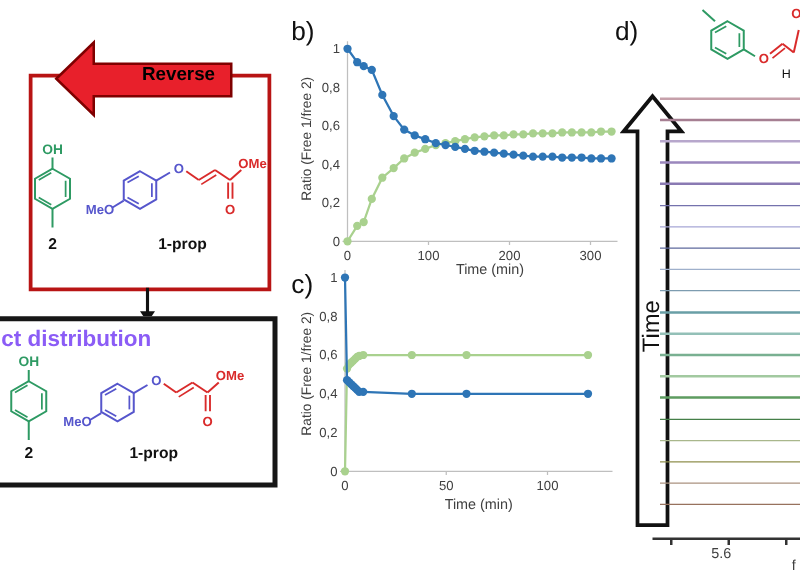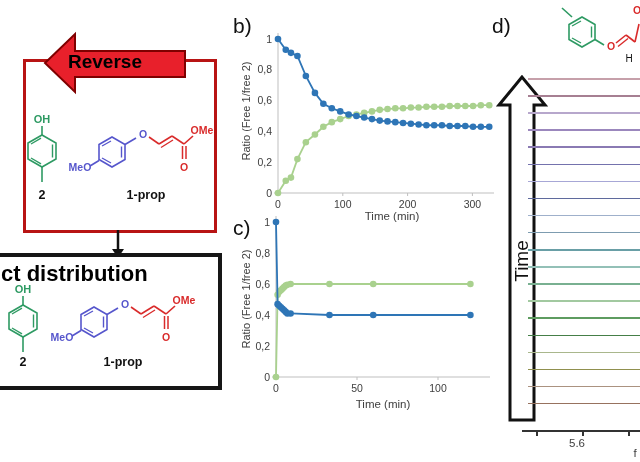--- a/index.html
+++ b/index.html
@@ -5,38 +5,38 @@
   html,body{margin:0;padding:0;background:#fff;}
   #fig{position:relative;width:640px;height:462px;overflow:hidden;background:#fff;
        font-family:"Liberation Sans",sans-serif;color:#111;}
   .abs{position:absolute;}
   .panel-label{font-size:21px;color:#111;}
   .vlabel{position:absolute;width:170px;text-align:center;font-size:11px;color:#404040;
           transform:rotate(-90deg);white-space:nowrap;}
   .xlabel{position:absolute;width:120px;text-align:center;font-size:11.5px;color:#404040;}
   .redbox{position:absolute;border:3.5px solid #b81414;background:#fff;}
   .blackbox{position:absolute;border:4px solid #161616;background:#fff;}
-  .boxtitle{position:absolute;font-weight:bold;font-size:22px;color:#000000;}
+  .boxtitle{position:absolute;font-weight:bold;font-size:18px;color:#8b5cf6;}
   .cmpd-label{position:absolute;font-weight:bold;font-size:12.5px;color:#111;text-align:center;}
   .nmr-line{position:absolute;left:0;height:1.6px;width:112px;}
   .axis-div{position:absolute;background:#333;}
   .ticktext{position:absolute;font-size:11px;color:#404040;text-align:center;}
   svg text{font-family:"Liberation Sans",sans-serif;}
 </style>
 </head>
 <body>
 
 <div id="fig">
 
   <div class="redbox" style="left:23px;top:59px;width:188px;height:168px;"></div>
 
   <svg class="abs" style="left:42px;top:30px;" width="148" height="66">
     <polygon points="3,33 33,4 33,21 143,21 143,47 33,47 33,62" fill="#e8202b" stroke="#7f0000" stroke-width="2"></polygon>
   </svg>
-  <div class="abs" style="left:68px;top:51px;width:120px;text-align:left;font-weight:bold;font-size:19px;color:#000;">Reverse</div>
+  <div class="abs" style="left:52px;top:51px;width:120px;text-align:right;font-weight:bold;font-size:15px;color:#000;">Reverse</div>
 
   <svg class="abs" style="left:20px;top:112px;" width="46" height="74">
     <text x="22" y="11" text-anchor="middle" font-size="11" font-weight="600" fill="#2E9A63">OH</text>
     <line x1="22" y1="14" x2="22" y2="23" stroke="#2E9A63" stroke-width="1.6"></line>
     <polygon points="22,23 36,31 36,47 22,55 8,47 8,31" fill="none" stroke="#2E9A63" stroke-width="1.6"></polygon>
     <line x1="32.5" y1="32.5" x2="32.5" y2="45.5" stroke="#2E9A63" stroke-width="1.4"></line>
     <line x1="11" y1="32" x2="21" y2="26.2" stroke="#2E9A63" stroke-width="1.4"></line>
     <line x1="11" y1="46" x2="21" y2="51.8" stroke="#2E9A63" stroke-width="1.4"></line>
     <line x1="22" y1="55" x2="22" y2="70" stroke="#2E9A63" stroke-width="1.6"></line>
   </svg>

